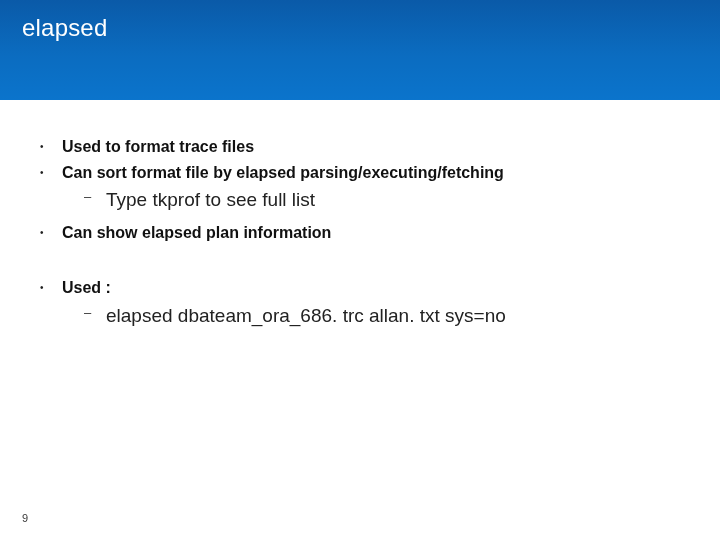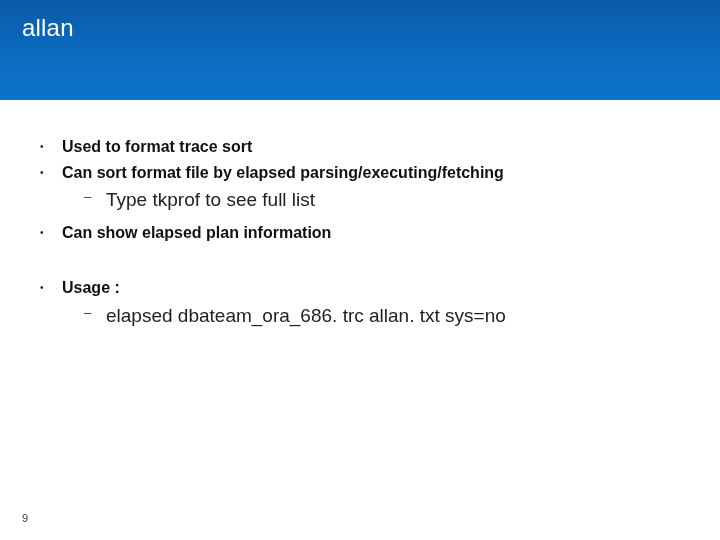--- a/index.html
+++ b/index.html
@@ -32,28 +32,28 @@
     font-size: 11px;
     color: #3a3a3a;
   }
 </style>
 </head>
 <body>
 
 <div class="slide">
 
   <div class="title-band">
-    <div class="title-text">allan</div>
+    <div class="title-text">elapsed</div>
   </div>
 
   <div class="content">
 
     <div class="row b1">
       <div class="dot">•</div>
-      <div class="txt">Used to format trace sort</div>
+      <div class="txt">Used to format trace files</div>
     </div>
 
     <div class="row b1">
       <div class="dot">•</div>
       <div class="txt">Can sort format file by elapsed parsing/executing/fetching</div>
     </div>
 
     <div class="row b2">
       <div class="dash">–</div>
       <div class="txt">Type tkprof to see full list</div>
@@ -63,21 +63,21 @@
 
     <div class="row b1">
       <div class="dot">•</div>
       <div class="txt">Can show elapsed plan information</div>
     </div>
 
     <div class="gap-md"></div>
 
     <div class="row b1">
       <div class="dot">•</div>
-      <div class="txt">Usage :</div>
+      <div class="txt">Used :</div>
     </div>
 
     <div class="row b2">
       <div class="dash">–</div>
       <div class="txt">elapsed dbateam_ora_686. trc allan. txt sys=no</div>
     </div>
 
   </div>
 
   <div class="page-num">9</div>

